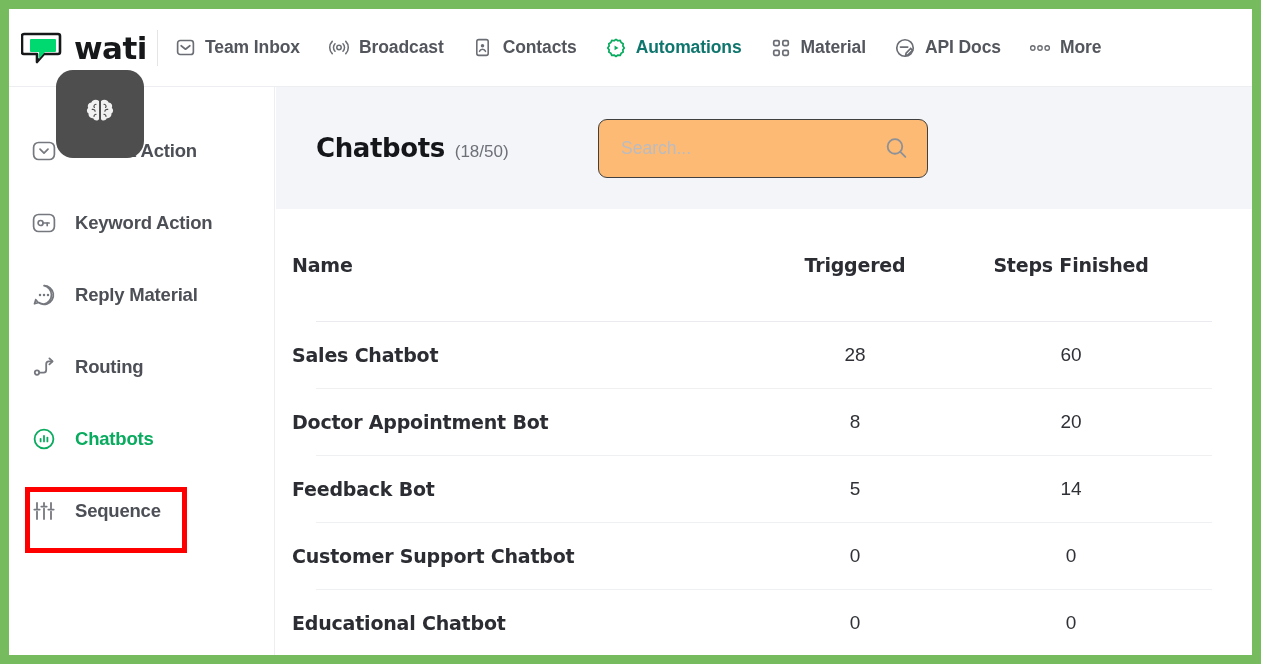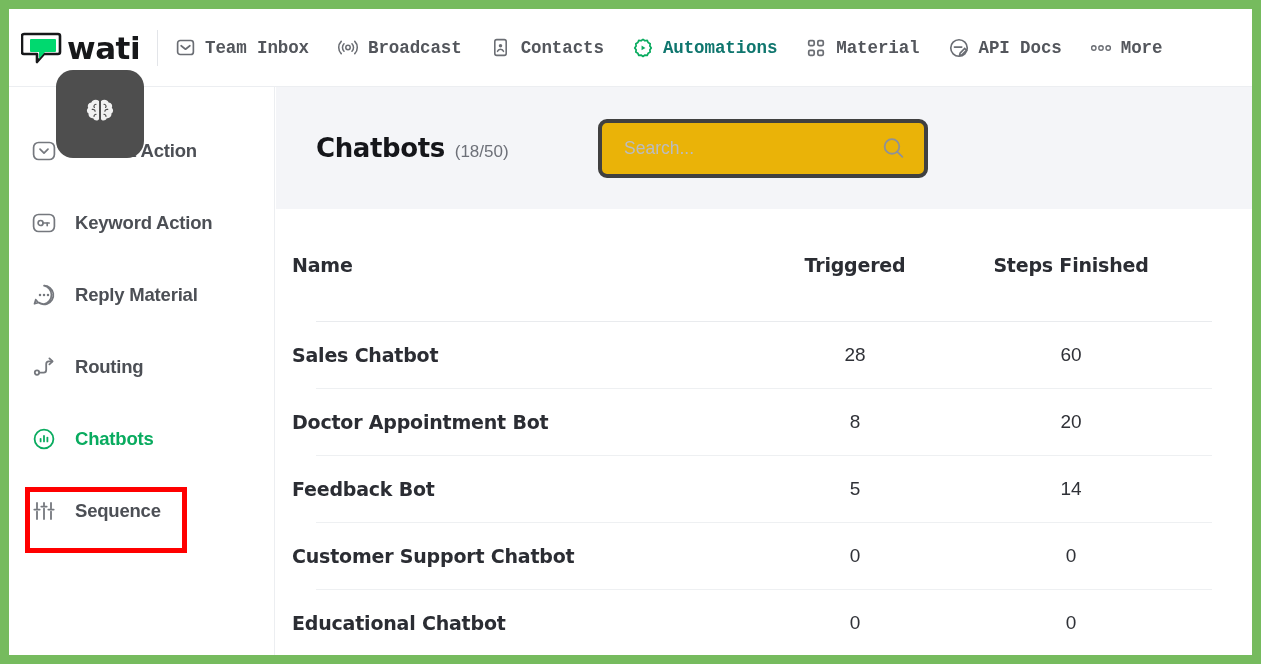--- a/index.html
+++ b/index.html
@@ -39,20 +39,21 @@
     background: #ffffff;
     border-bottom: 1px solid #eceef1;
     display: flex;
     align-items: center;
   }
   .logo-wrap {
     display: flex;
     align-items: center;
     margin-left: 12px;
     width: 126px;
+    justify-content: space-between;
   }
   .logo-mark {
     position: relative;
     width: 42px;
     height: 34px;
   }
   .logo-text {
     font-size: 31px;
     font-weight: 700;
     letter-spacing: -0.5px;
@@ -63,21 +64,20 @@
   .nav-sep {
     width: 1px;
     height: 36px;
     background: #e3e5e9;
     margin: 0 16px 0 10px;
   }
   #navitems {
     display: flex;
     align-items: flex-end;
     gap: 28px;
-    font-family: Liberation Mono, monospace;
   }
   .nav-item {
     display: flex;
     align-items: center;
     gap: 9px;
     font-size: 17.5px;
     font-weight: 600;
     color: #53565c;
     cursor: pointer;
     white-space: nowrap;
@@ -182,25 +182,25 @@
   }
   #page-count {
     font-size: 17px;
     font-weight: 400;
     color: #6d7078;
   }
   #search-box {
     position: relative;
     width: 330px;
     height: 59px;
-    background: #eab308;
+    background: #fdba74;
     border-radius: 9px;
     display: flex;
     align-items: center;
-    border: 4px solid #404040;
+    border: 1px solid #404040;
   }
   #search-input {
     border: none;
     outline: none;
     background: transparent;
     font-size: 17.5px;
     color: #4b4e54;
     font-family: "Liberation Sans", sans-serif;
     padding-left: 22px;
     width: 265px;

